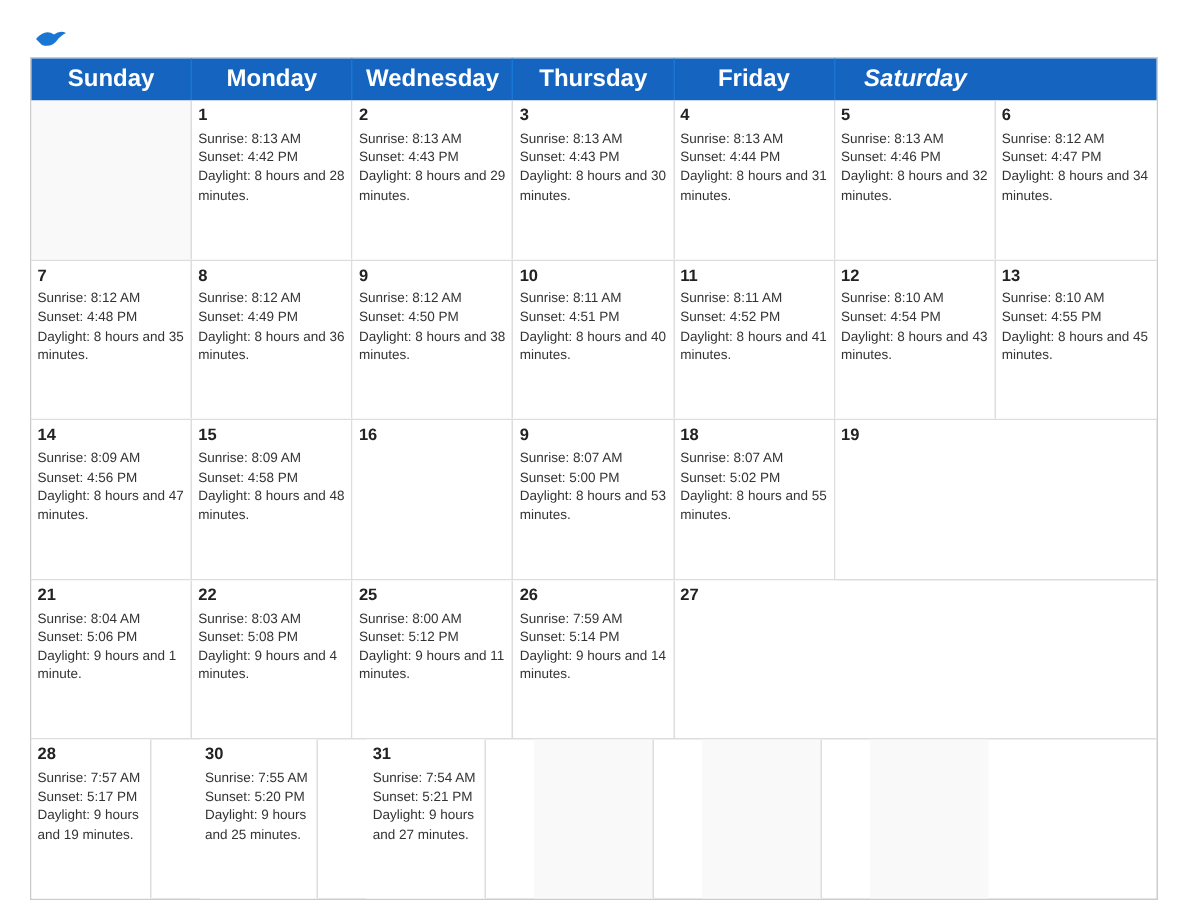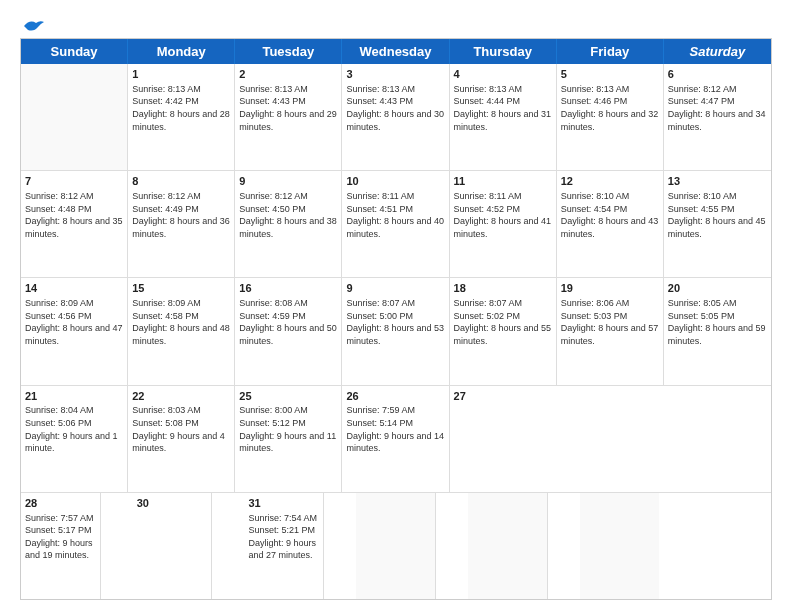--- a/index.html
+++ b/index.html
@@ -49,21 +49,21 @@
       flex-direction: column;
       border: 1px solid #ccc;
     }
     .cal-header-row {
       display: grid;
       grid-template-columns: repeat(7, 1fr);
       background: #1565c0;
     }
     .cal-header-cell {
       color: #fff;
-      font-size: 13px;
+      font-size: 16px;
       font-weight: bold;
       text-align: center;
       padding: 5px 2px;
       border-right: 1px solid #1976d2;
     }
     .cal-header-cell:last-child { border-right: none; font-style: italic; }
     .cal-body {
       flex: 1;
       display: flex;
       flex-direction: column;
@@ -116,21 +116,20 @@
     <div class="title-block">
       <h1></h1>
       <h2></h2>
     </div>
   </div>
 
   <div class="calendar">
     <div class="cal-header-row">
     <div class="cal-header-cell">Sunday</div>
         <div class="cal-header-cell">Monday</div>
-        <div class="cal-header-cell">Tuesday</div>
         <div class="cal-header-cell">Wednesday</div>
         <div class="cal-header-cell">Thursday</div>
         <div class="cal-header-cell">Friday</div>
         <div class="cal-header-cell">Saturday</div>
       </div>
     <div class="cal-body">
     <div class="cal-row">
           <div class="cal-cell empty"></div>
           <div class="cal-cell">
             <span class="day-num">1</span>
@@ -191,37 +190,31 @@
           <div class="cal-cell">
             <span class="day-num">14</span>
             <div class="info">Sunrise: 8:09 AM<br>Sunset: 4:56 PM<br>Daylight: 8 hours and 47 minutes.</div>
           </div>
           <div class="cal-cell">
             <span class="day-num">15</span>
             <div class="info">Sunrise: 8:09 AM<br>Sunset: 4:58 PM<br>Daylight: 8 hours and 48 minutes.</div>
           </div>
           <div class="cal-cell">
             <span class="day-num">16</span>
-            <div class="info">Sunrise: 8:08 AM<br>Sunset: 4:59 PM<br>Daylight: 8 hours and 50 minutes.</div>
           </div>
           <div class="cal-cell">
             <span class="day-num">9</span>
             <div class="info">Sunrise: 8:07 AM<br>Sunset: 5:00 PM<br>Daylight: 8 hours and 53 minutes.</div>
           </div>
           <div class="cal-cell">
             <span class="day-num">18</span>
             <div class="info">Sunrise: 8:07 AM<br>Sunset: 5:02 PM<br>Daylight: 8 hours and 55 minutes.</div>
           </div>
           <div class="cal-cell">
             <span class="day-num">19</span>
-            <div class="info">Sunrise: 8:06 AM<br>Sunset: 5:03 PM<br>Daylight: 8 hours and 57 minutes.</div>
-          </div>
-          <div class="cal-cell">
-            <span class="day-num">20</span>
-            <div class="info">Sunrise: 8:05 AM<br>Sunset: 5:05 PM<br>Daylight: 8 hours and 59 minutes.</div>
           </div>
         </div>
         <div class="cal-row">
           <div class="cal-cell">
             <span class="day-num">21</span>
             <div class="info">Sunrise: 8:04 AM<br>Sunset: 5:06 PM<br>Daylight: 9 hours and 1 minute.</div>
           </div>
           <div class="cal-cell">
             <span class="day-num">22</span>
             <div class="info">Sunrise: 8:03 AM<br>Sunset: 5:08 PM<br>Daylight: 9 hours and 4 minutes.</div>
@@ -238,20 +231,21 @@
             <span class="day-num">27</span>
           </div>
         </div>
         <div class="cal-row">
           <div class="cal-cell">
             <span class="day-num">28</span>
             <div class="info">Sunrise: 7:57 AM<br>Sunset: 5:17 PM<br>Daylight: 9 hours and 19 minutes.</div>
           </div>
           <div class="cal-cell">
             <span class="day-num">30</span>
+            <div class="info">Sunrise: 7:55 AM<br>Sunset: 5:20 PM<br>Daylight: 9 hours and 25 minutes.</div>
           </div>
           <div class="cal-cell">
             <span class="day-num">31</span>
             <div class="info">Sunrise: 7:54 AM<br>Sunset: 5:21 PM<br>Daylight: 9 hours and 27 minutes.</div>
           </div>
           <div class="cal-cell empty"></div>
           <div class="cal-cell empty"></div>
           <div class="cal-cell empty"></div>
         </div>
       </div>

